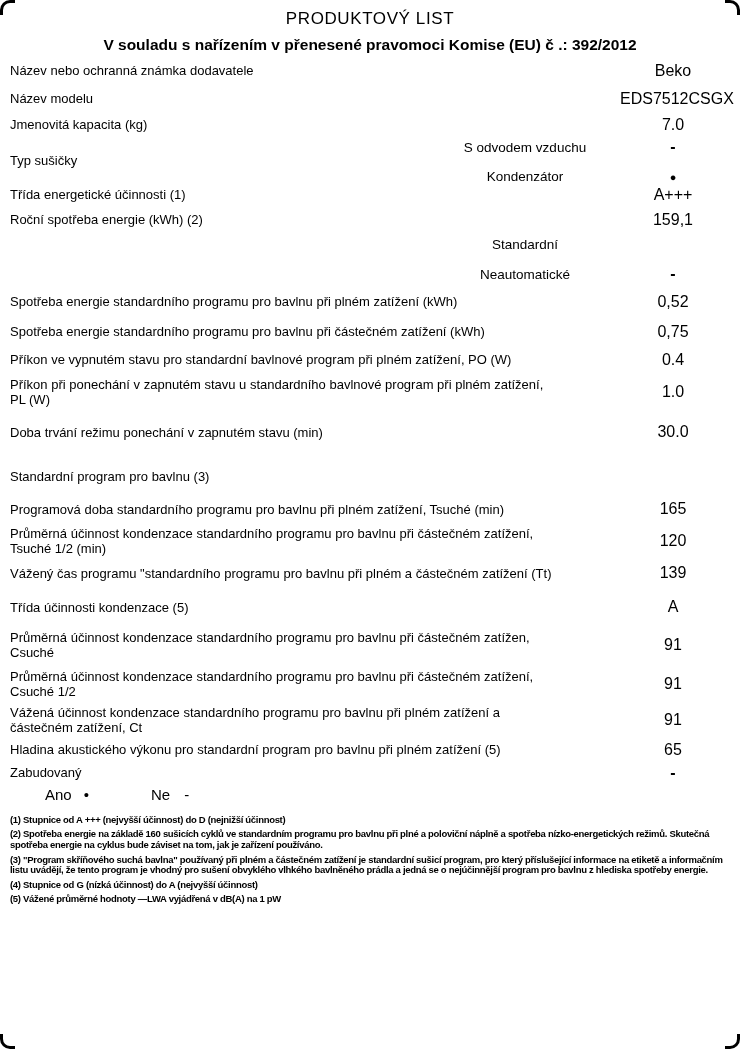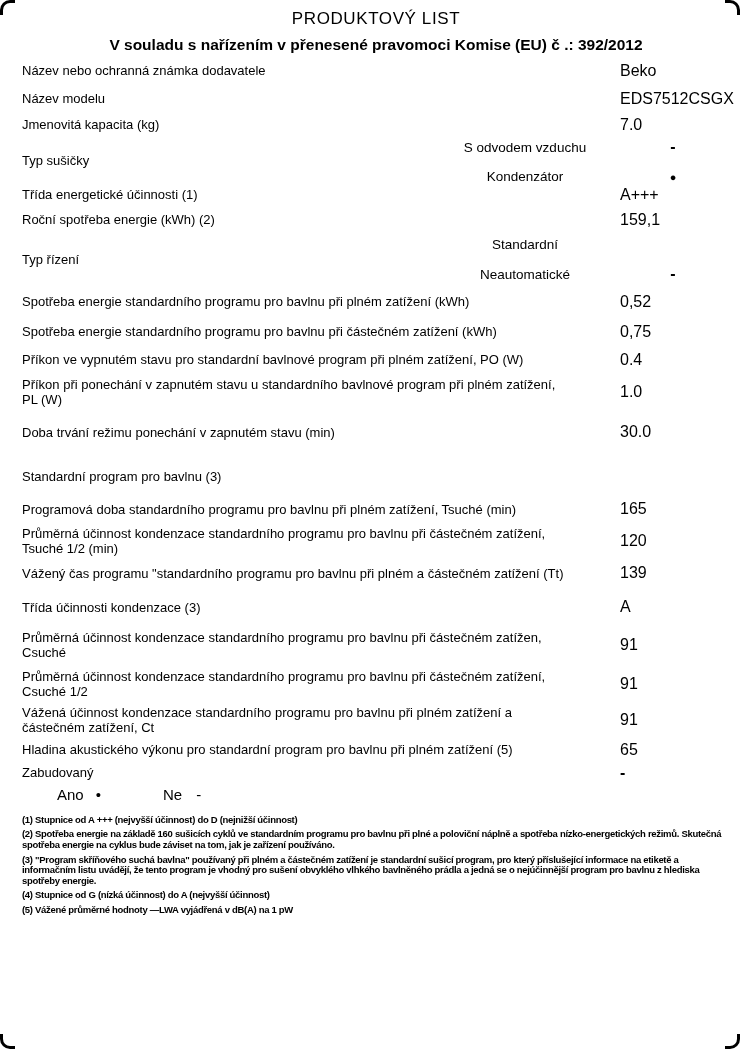--- a/index.html
+++ b/index.html
@@ -4,35 +4,34 @@
 <style>
   * { margin:0; padding:0; box-sizing:border-box; }
   html,body { background:#fff; }
   .page {
     position:relative;
     width:740px; height:1049px;
     background:#ffffff;
     color:#000;
     font-family:"Liberation Sans", sans-serif;
     overflow:hidden;
-    padding-left:12px;
   }
   
   .corner { position:absolute; width:15px; height:15px; }
   .corner.tl { top:0; left:0; border-top:3px solid #000; border-left:3px solid #000; border-top-left-radius:10px; }
   .corner.tr { top:0; right:0; border-top:3px solid #000; border-right:3px solid #000; border-top-right-radius:10px; }
   .corner.bl { bottom:0; left:0; border-bottom:3px solid #000; border-left:3px solid #000; border-bottom-left-radius:10px; }
   .corner.br { bottom:0; right:0; border-bottom:3px solid #000; border-right:3px solid #000; border-bottom-right-radius:10px; }
 
   .title { text-align:center; font-size:17px; letter-spacing:0.6px; margin-top:9px; }
   .subtitle { text-align:center; font-size:15.5px; font-weight:bold; margin-top:7px; }
 
   .r { display:flex; align-items:center; padding:0 14px 0 10px; }
   .lbl { flex:1; font-size:13px; line-height:1.16; max-width:545px; }
-  .val { width:106px; flex-shrink:0; font-size:16px; white-space:nowrap; margin-left:auto; }
+  .val { width:106px; flex-shrink:0; text-align:center; font-size:16px; white-space:nowrap; margin-left:auto; }
   .val.b, .subval.b, .mark.b { font-weight:bold; }
 
   .subblock { display:flex; flex-direction:column; gap:13px; margin-left:auto; }
   .subrow { display:flex; align-items:center; }
   .sublbl { width:190px; text-align:center; font-size:13.5px; }
   .subval { width:106px; text-align:center; font-size:16px; }
   .dot { font-size:11px; }
 
   .mt8{margin-top:8px}.mt10{margin-top:10px}.mt4{margin-top:4px}.mt2{margin-top:2px}
   .mt7{margin-top:7px}.mt12{margin-top:12px}.mt16{margin-top:16px}.mt14{margin-top:14px}
@@ -91,21 +90,20 @@
     <div class="lbl">Třída energetické účinnosti (1)</div>
     <div class="val">A+++</div>
   </div>
 
   <div class="r mt7">
     <div class="lbl">Roční spotřeba energie (kWh) (2)</div>
     <div class="val">159,1</div>
   </div>
 
   <div class="r mt8">
-    <div class="lbl">Typ řízení</div>
     <div class="subblock">
       <div class="subrow">
         <span class="sublbl">Standardní</span>
         <span class="subval"></span>
       </div>
       <div class="subrow">
         <span class="sublbl">Neautomatické</span>
         <span class="subval b">-</span>
       </div>
     </div>
@@ -150,21 +148,21 @@
     <div class="lbl">Průměrná účinnost kondenzace standardního programu pro bavlnu při částečném zatížení, Tsuché 1/2 (min)</div>
     <div class="val">120</div>
   </div>
 
   <div class="r mt8">
     <div class="lbl">Vážený čas programu "standardního programu pro bavlnu při plném a částečném zatížení (Tt)</div>
     <div class="val">139</div>
   </div>
 
   <div class="r mt16">
-    <div class="lbl">Třída účinnosti kondenzace (3)</div>
+    <div class="lbl">Třída účinnosti kondenzace (5)</div>
     <div class="val">A</div>
   </div>
 
   <div class="r mt14">
     <div class="lbl">Průměrná účinnost kondenzace standardního programu pro bavlnu při částečném zatížen, Csuché</div>
     <div class="val">91</div>
   </div>
 
   <div class="r mt8">
     <div class="lbl">Průměrná účinnost kondenzace standardního programu pro bavlnu při částečném zatížení, Csuché 1/2</div>

